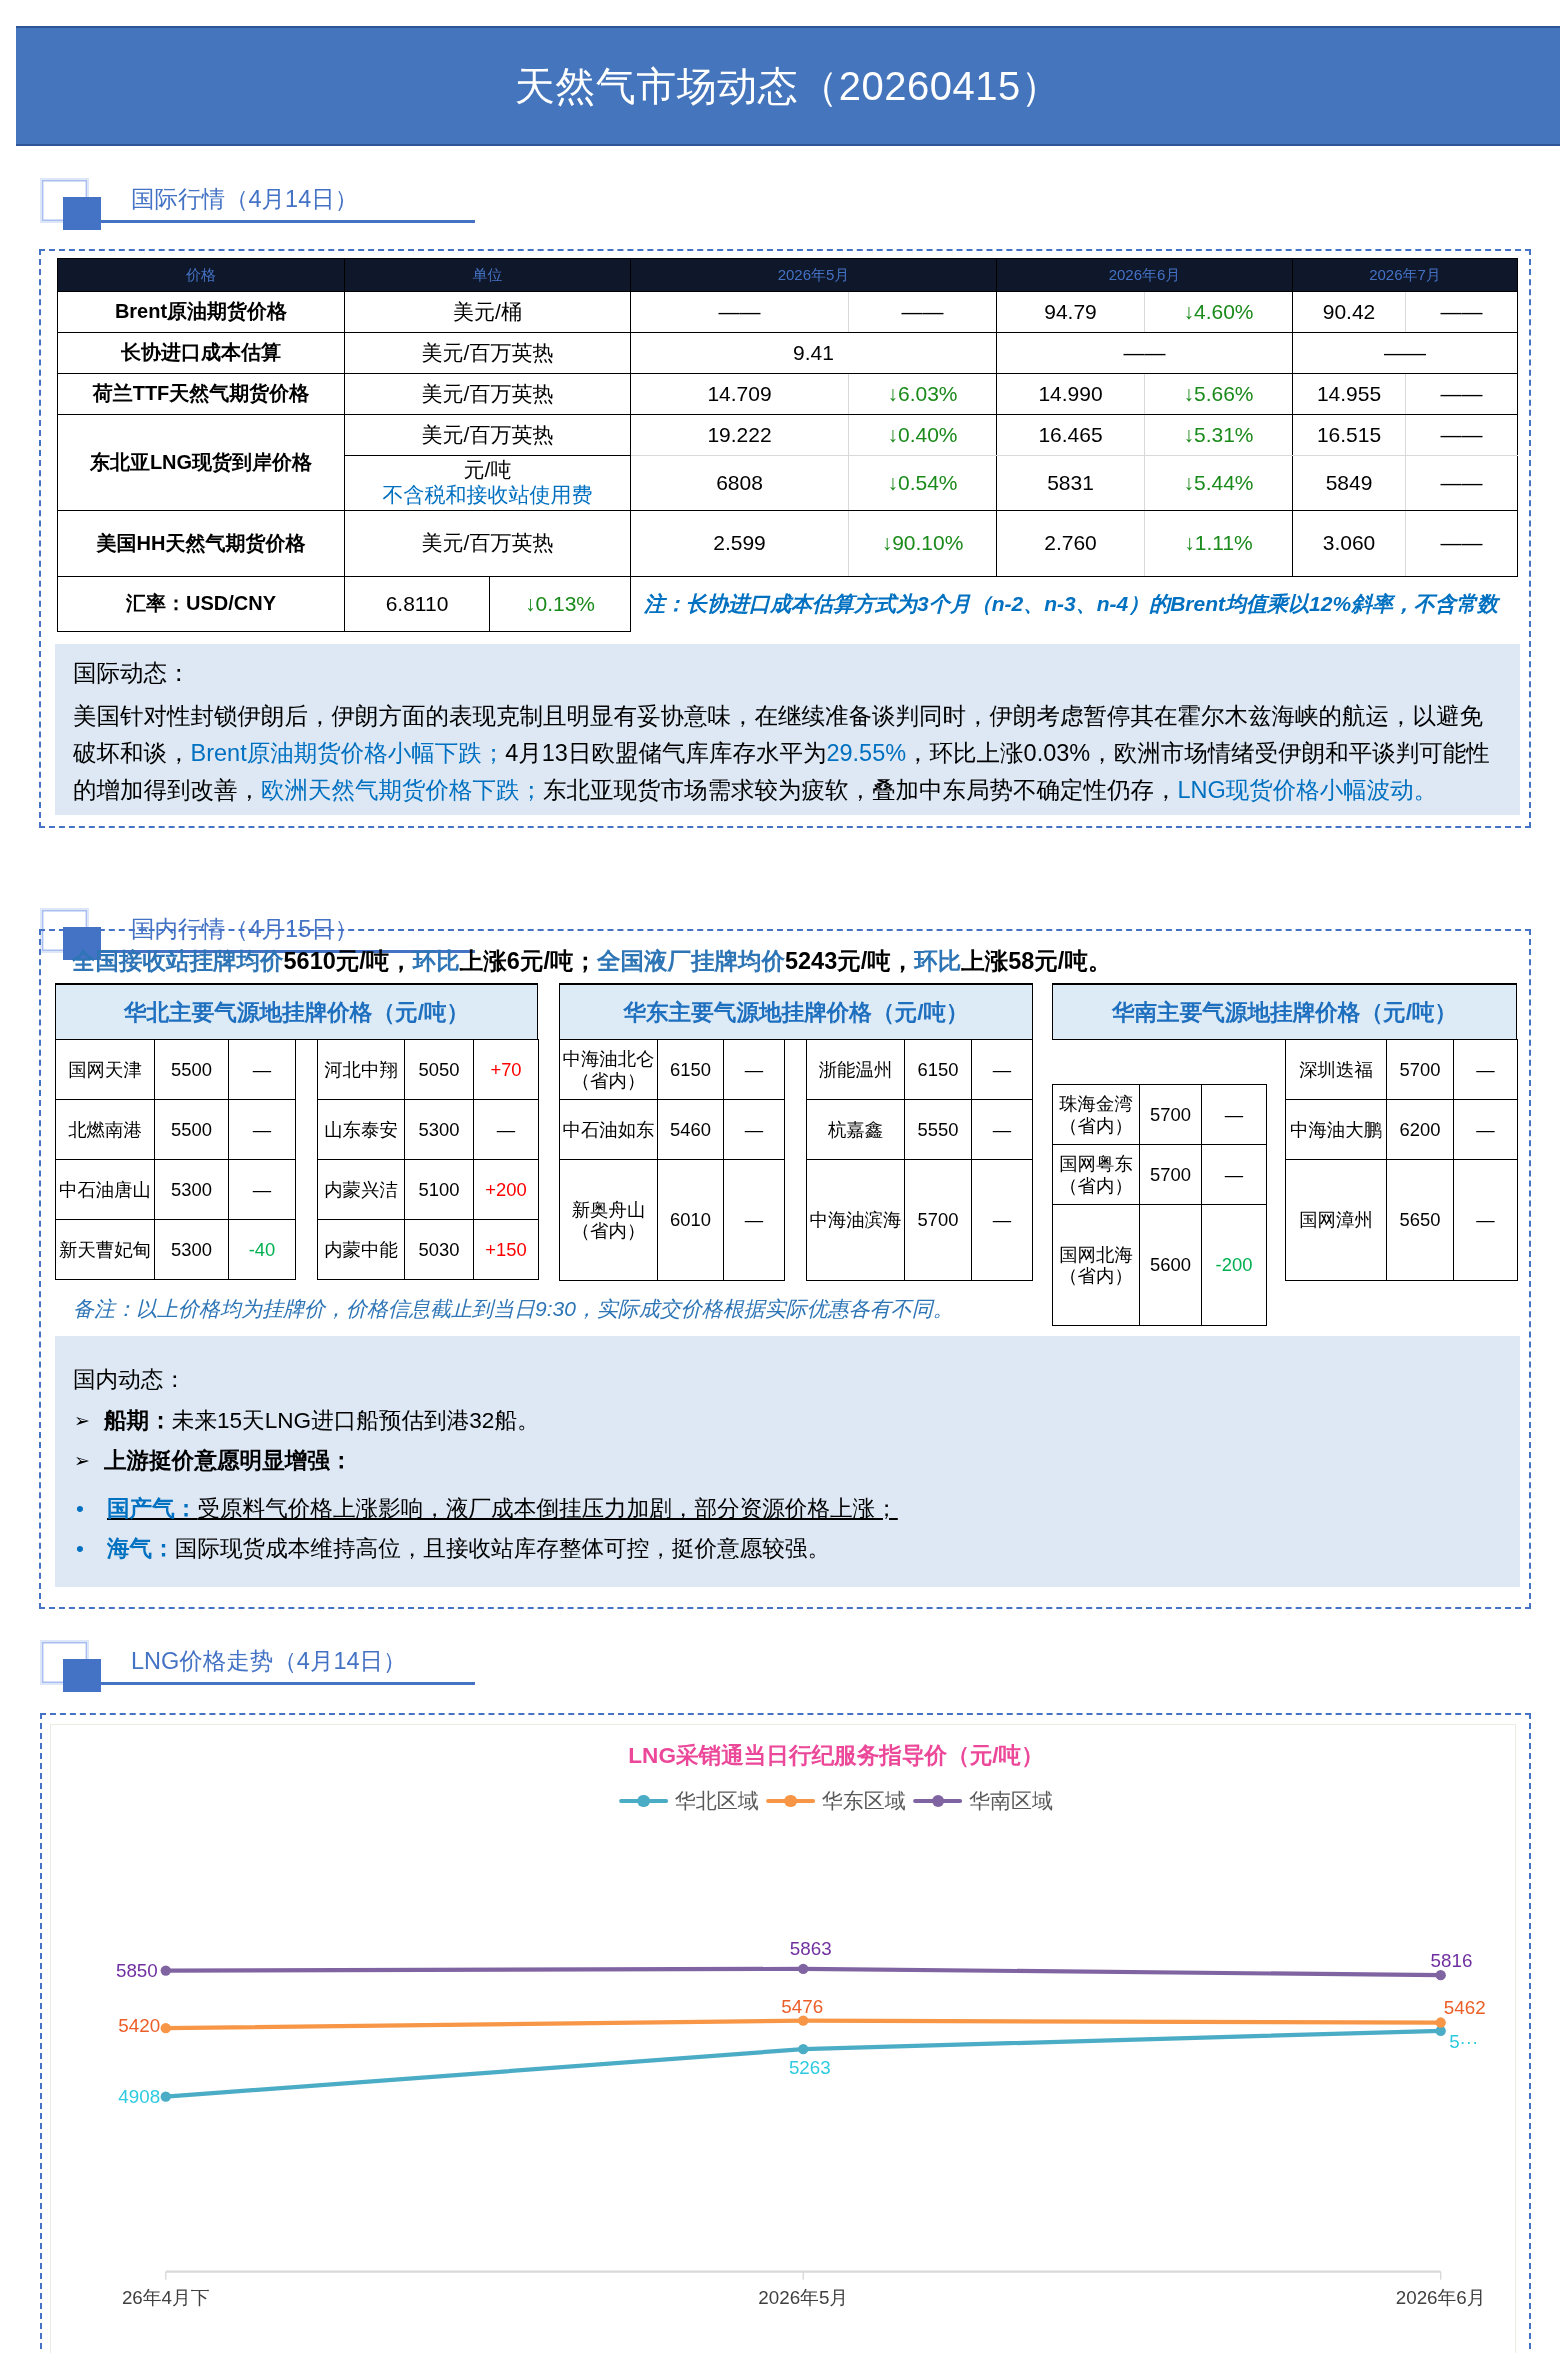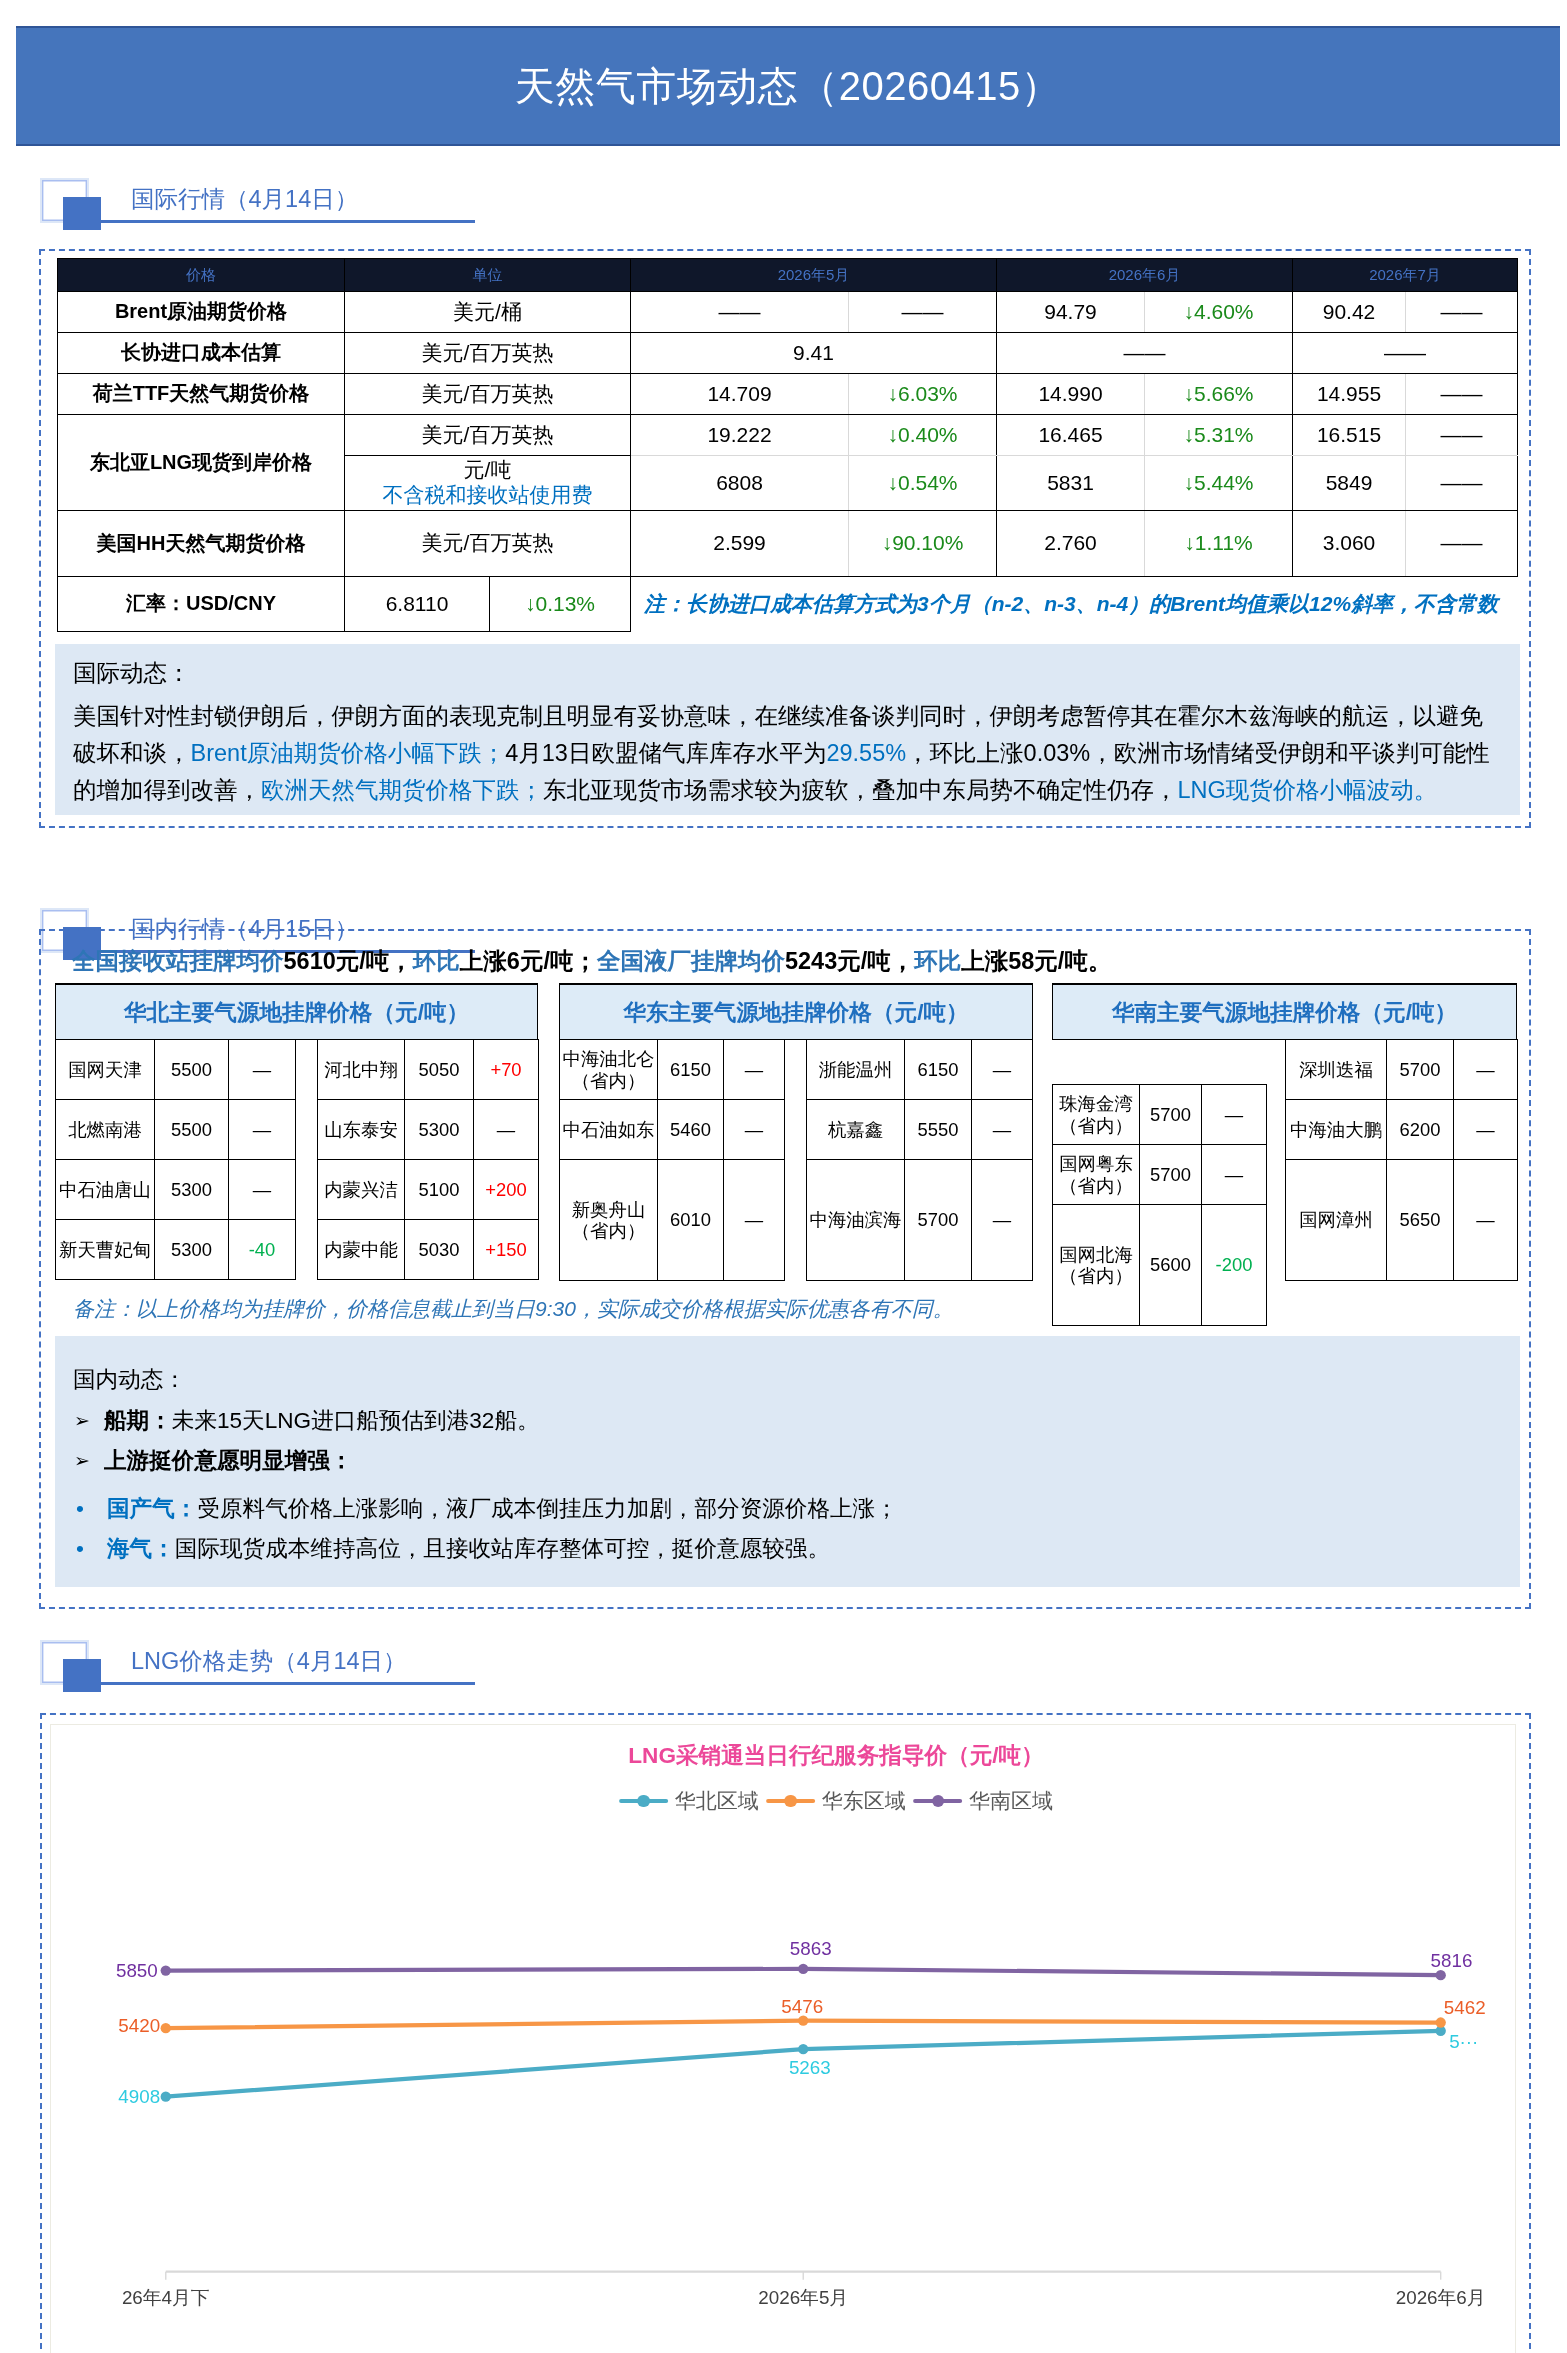--- a/index.html
+++ b/index.html
@@ -355,21 +355,21 @@
   <div class="dl" style="left:0;top:66px;width:1412px;">
     <span class="arrow">➢</span>
     <span style="position:absolute;left:49px;"><span class="bold">船期：</span><span>未来15天LNG进口船预估到港32船。</span></span>
   </div>
   <div class="dl" style="left:0;top:106px;width:1412px;">
     <span class="arrow">➢</span>
     <span class="bold" style="position:absolute;left:49px;">上游挺价意愿明显增强：</span>
   </div>
   <div class="dl" style="left:0;top:154px;width:1412px;">
     <span class="dot">•</span>
-    <span style="position:absolute;left:52px;"><span class="bold hl">国产气：</span><span>受原料气价格上涨影响，液厂成本倒挂压力加剧，部分资源价格上涨；</span></span>
+    <span style="position:absolute;left:52px;text-decoration:underline;"><span class="bold hl">国产气：</span><span>受原料气价格上涨影响，液厂成本倒挂压力加剧，部分资源价格上涨；</span></span>
   </div>
   <div class="dl" style="left:0;top:194px;width:1412px;">
     <span class="dot">•</span>
     <span style="position:absolute;left:52px;"><span class="bold hl">海气：</span><span>国际现货成本维持高位，且接收站库存整体可控，挺价意愿较强。</span></span>
   </div>
 </div>
 
 <div class="sec-head" style="top:1640px;">
   <div class="sec-light"></div>
   <div class="sec-dark"></div>

